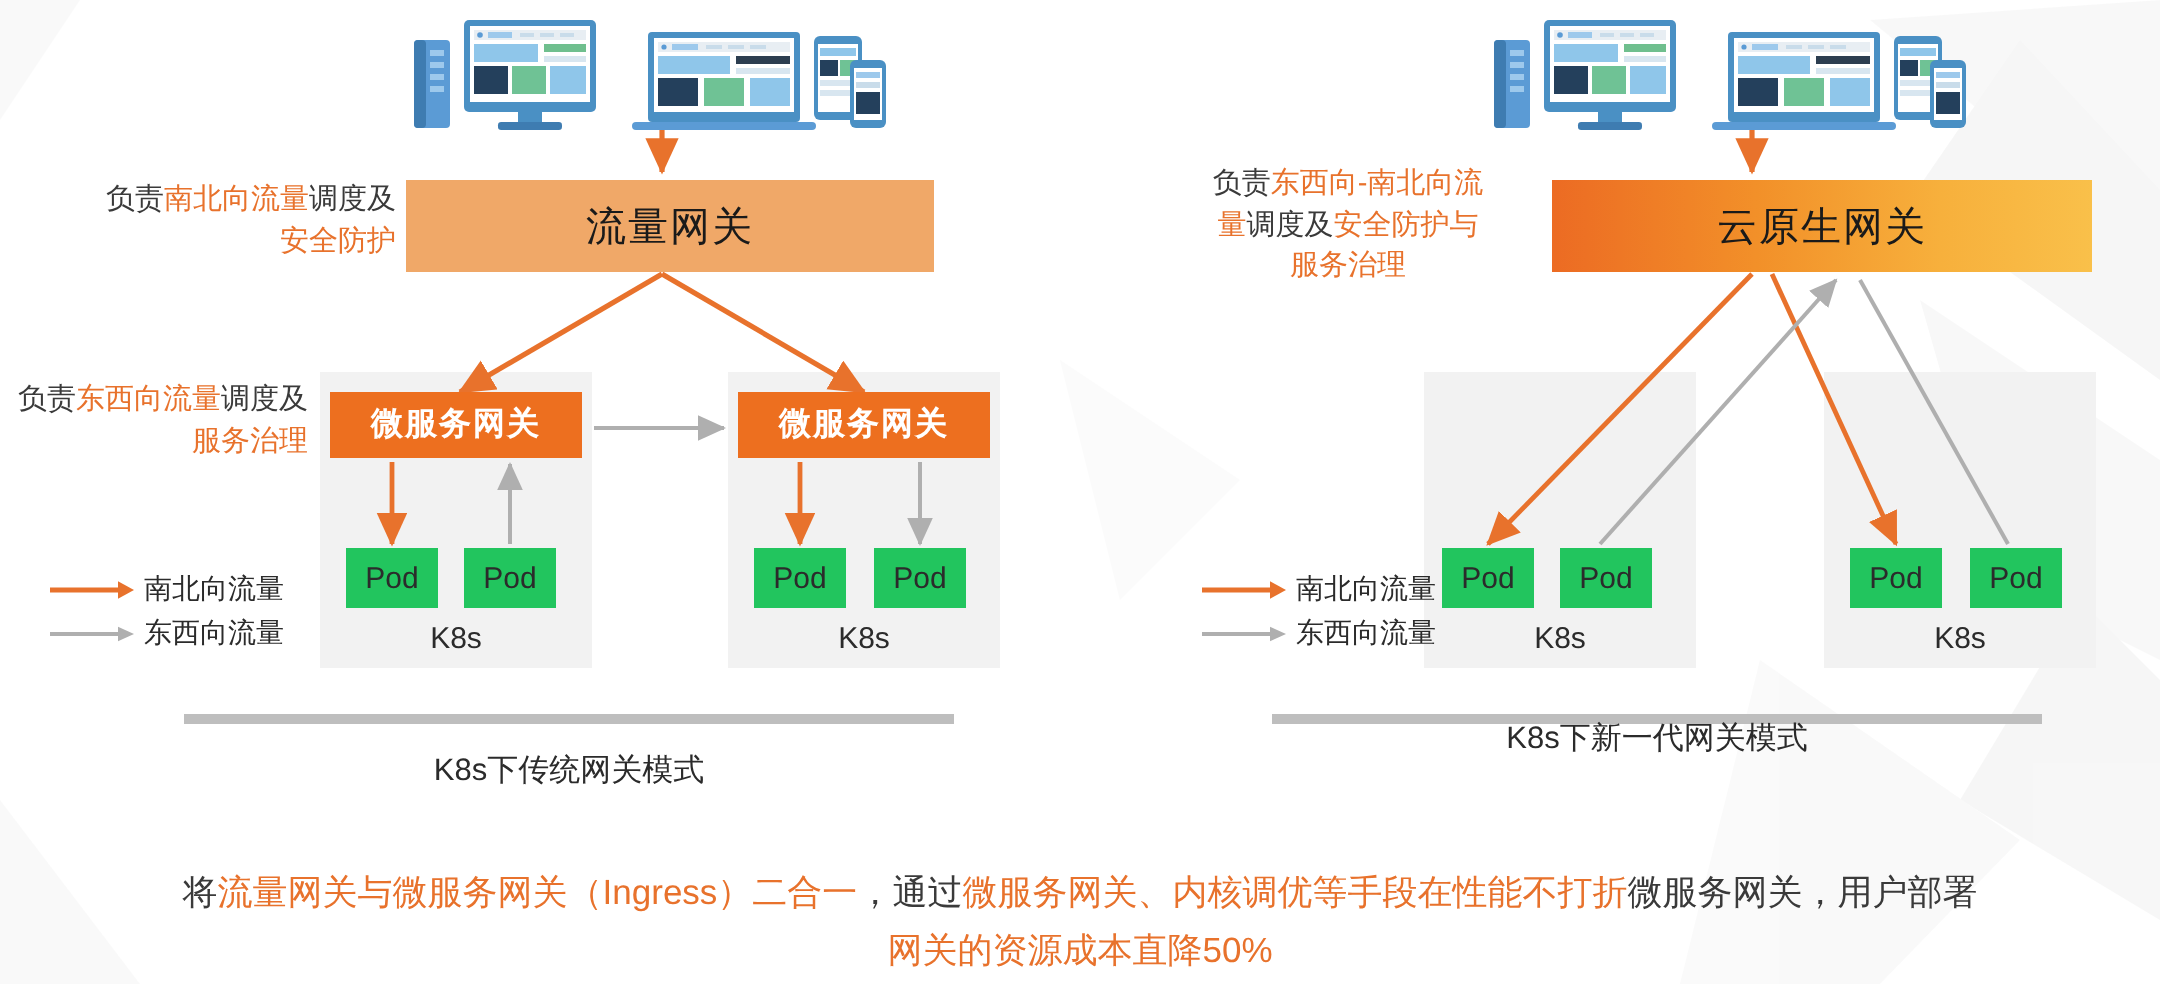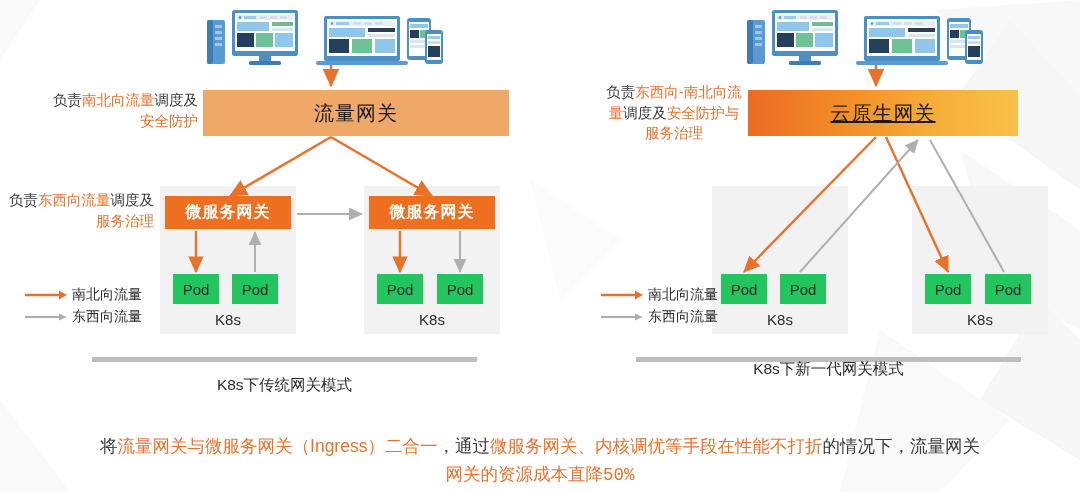--- a/index.html
+++ b/index.html
@@ -236,25 +236,25 @@
 
     <line x1="876" y1="60" x2="876" y2="86" stroke="#E8722C" stroke-width="2.6" marker-end="url(#ar-o)"></line>
 
     <line x1="876" y1="137" x2="744" y2="272" stroke="#E8722C" stroke-width="2.4" marker-end="url(#ar-o)"></line>
     <line x1="886" y1="137" x2="948" y2="272" stroke="#E8722C" stroke-width="2.4" marker-end="url(#ar-o)"></line>
 
     <line x1="800" y1="272" x2="918" y2="140" stroke="#AFAFAF" stroke-width="2" marker-end="url(#ar-g)"></line>
     <line x1="1004" y1="272" x2="930" y2="140" stroke="#AFAFAF" stroke-width="2"></line>
   </svg>
 
-  <div class="gw gw-traffic" style="left:203px;top:90px;width:306px;height:46px;">
+  <div class="gw gw-traffic" style="left:203px;top:90px;width:264px;height:46px;">
     <span>流量网关</span>
   </div>
 
-  <div class="gw gw-cloud" style="left:748px;top:90px;width:270px;height:46px;text-decoration:underline;">
+  <div class="gw gw-cloud" style="left:776px;top:90px;width:270px;height:46px;">
     <span>云原生网关</span>
   </div>
 
   <div class="gw gw-micro" style="left:165px;top:196px;width:126px;height:33px;">
     <span>微服务网关</span>
   </div>
   <div class="gw gw-micro" style="left:369px;top:196px;width:126px;height:33px;">
     <span>微服务网关</span>
   </div>
 
@@ -335,19 +335,19 @@
     </div>
   </div>
 
   <div class="sep" style="left:92px;top:357px;width:385px;"></div>
   <div class="panel-cap" style="left:92px;top:375px;width:385px;">K8s下传统网关模式</div>
 
   <div class="sep" style="left:636px;top:357px;width:385px;"></div>
   <div class="panel-cap" style="left:636px;top:359px;width:385px;">K8s下新一代网关模式</div>
 
   <div class="footer" style="top:432px;">
-    <span class="k">将</span><span class="o">流量网关与微服务网关（Ingress）二合一</span><span class="k">，通过</span><span class="o">微服务网关、内核调优等手段在性能不打折</span><span class="k">的情况下，流量网关</span>
-  </div>
-  <div class="footer" style="top:461px;font-family:Liberation Mono, monospace;">
+    <span class="k">将</span><span class="o">流量网关与微服务网关（Ingress）二合一</span><span class="k">，通过</span><span class="o">微服务网关、内核调优等手段在性能不打折</span><span class="k">微服务网关，用户部署</span>
+  </div>
+  <div class="footer" style="top:461px;">
     <span class="o">网关的资源成本直降50%</span>
   </div>
 
 </div>
 
 </body></html>

